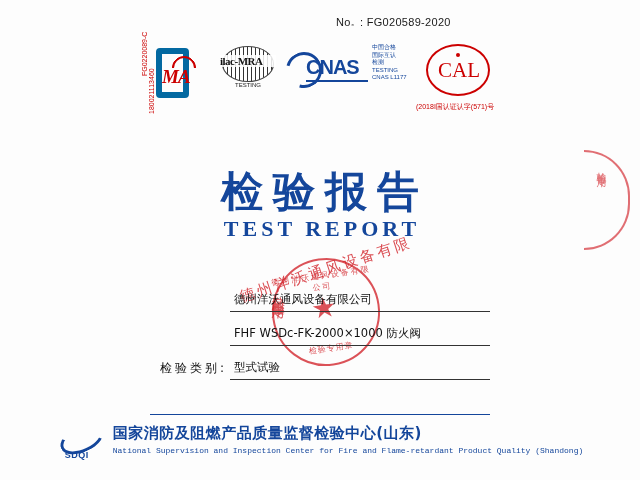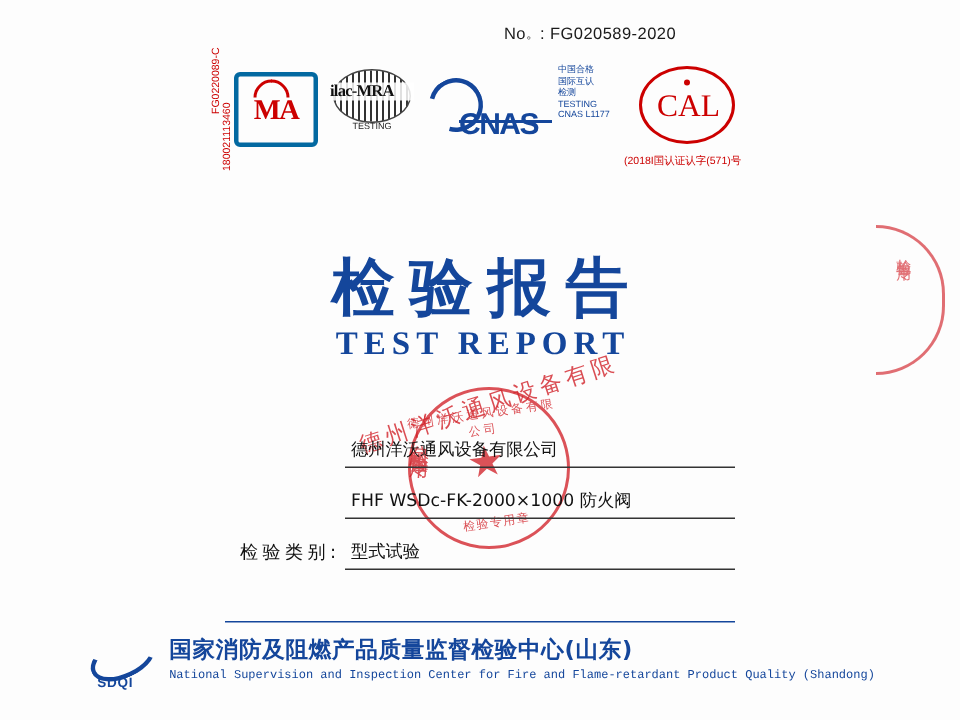--- a/index.html
+++ b/index.html
@@ -65,25 +65,26 @@
     top: 36px;
   }
   .cma-side .bottom {
     left: 8px;
     top: 74px;
   }
   .cma-box {
     position: absolute;
     left: 16px;
     top: 6px;
-    width: 56px;
+    width: 33px;
     height: 50px;
-    border: 3px solid #0369a1;
+    border: 6px solid #0369a1;
     border-radius: 4px;
     box-sizing: border-box;
+    font-style: italic;
   }
   .cma-box .txt {
     position: absolute;
     left: 0;
     right: 0;
     top: 12px;
     text-align: center;
     color: #cc0000;
     font-weight: bold;
     font-size: 19px;
@@ -160,21 +161,21 @@
     width: 30px;
     height: 30px;
     border: 3px solid #14469b;
     border-radius: 50%;
     border-left-color: transparent;
     transform: rotate(-30deg);
   }
   .cnas .word {
     position: absolute;
     left: 20px;
-    top: 24px;
+    top: 8px;
     font-size: 20px;
     font-weight: bold;
     color: #14469b;
     font-family: "Liberation Sans", sans-serif;
     letter-spacing: -1px;
   }
   .cnas .ul {
     position: absolute;
     left: 20px;
     top: 32px;

